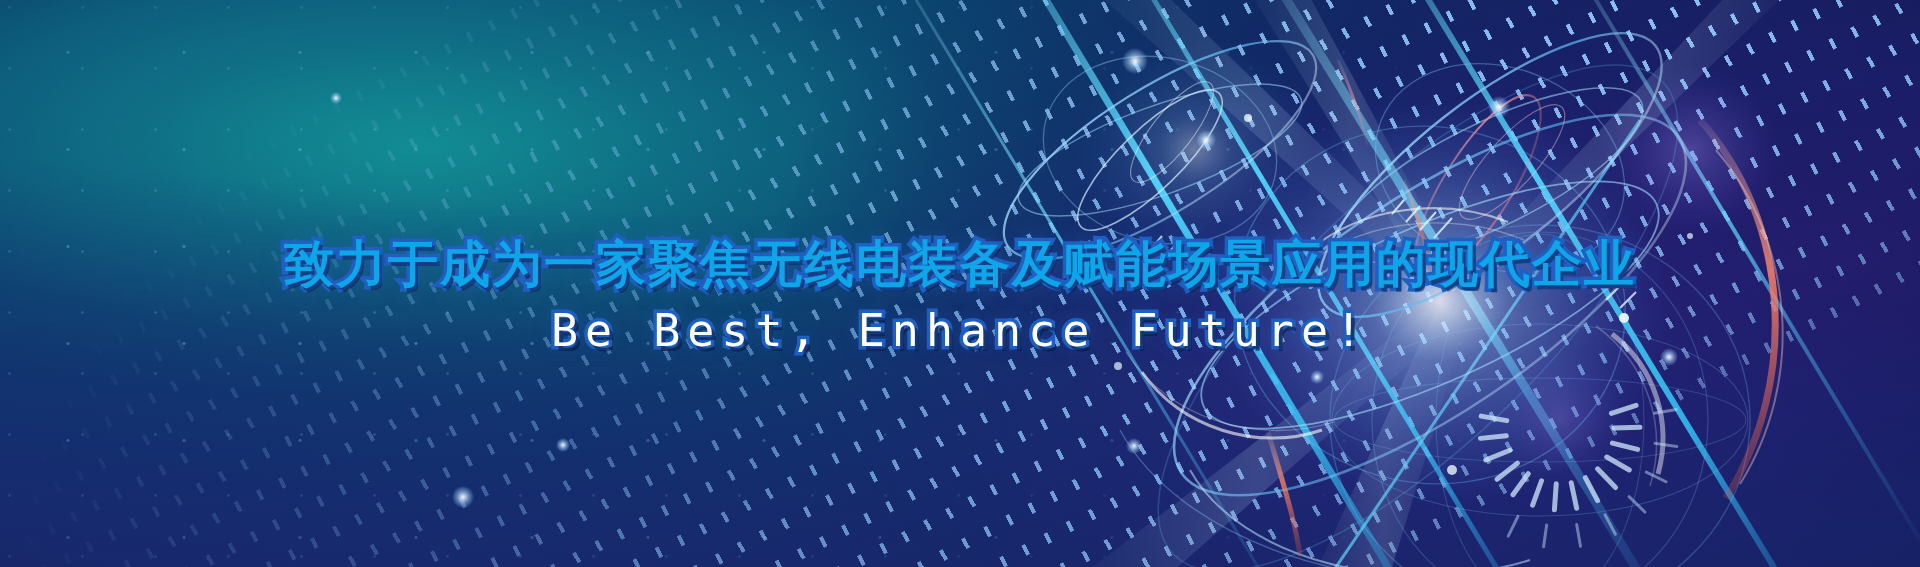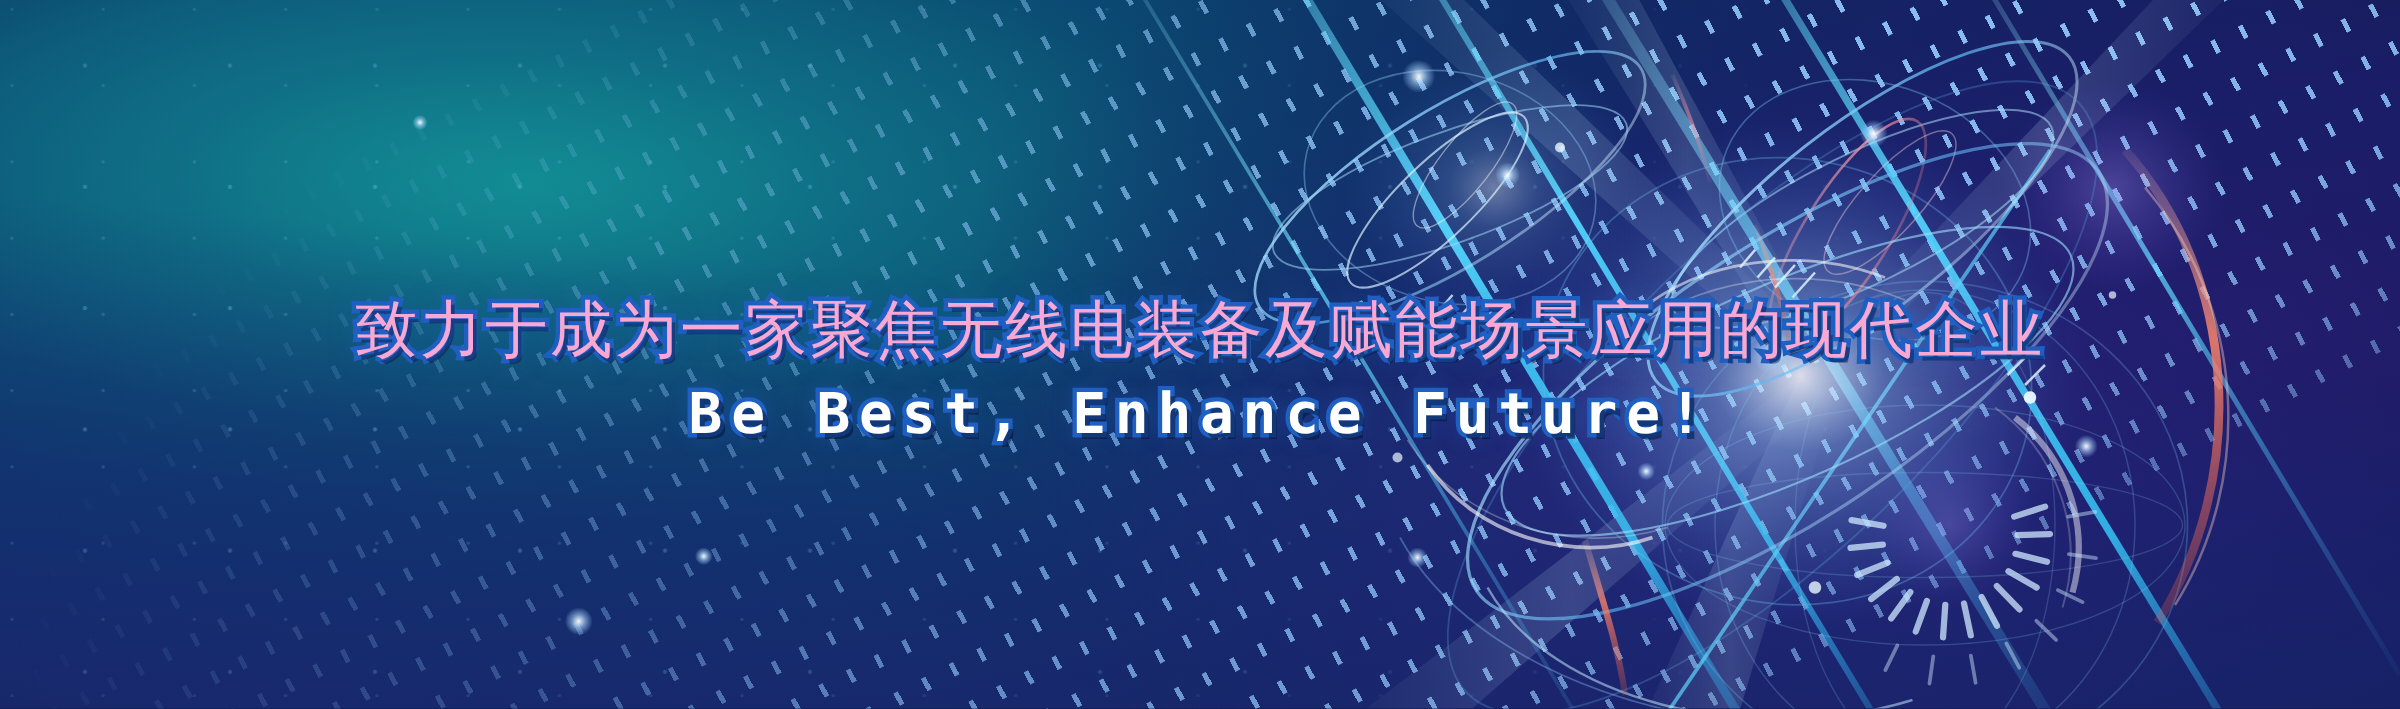--- a/index.html
+++ b/index.html
@@ -111,37 +111,37 @@
     left:0; right:0;
     top:238px;
     text-align:center;
     z-index:40;
     pointer-events:none;
   }
 
   .headline-cn{
     margin:0;
     font-family:"DejaVu Serif","Liberation Serif",serif;
-    font-weight:400;
+    font-weight:700;
     font-size:50px;
     line-height:1.05;
     letter-spacing:2px;
-    color:#f9a8d4;
+    color:#0ea5e9;
     white-space:nowrap;
     -webkit-text-stroke:7px #1f5fc0;
     paint-order:stroke fill;
     text-shadow:
       3px 4px 0 rgba(8,22,60,.45),
       0 0 22px rgba(40,110,210,.50);
   }
 
   .headline-en{
     margin:16px 0 0 0;
     font-family:"DejaVu Sans Mono","Liberation Mono",monospace;
-    font-weight:700;
+    font-weight:400;
     font-size:45px;
     line-height:1.05;
     letter-spacing:7px;
     color:#ffffff;
     white-space:nowrap;
     -webkit-text-stroke:7px #1f5fc0;
     paint-order:stroke fill;
     text-shadow:
       4px 5px 0 rgba(6,16,48,.50),
       0 0 20px rgba(40,110,210,.45);

